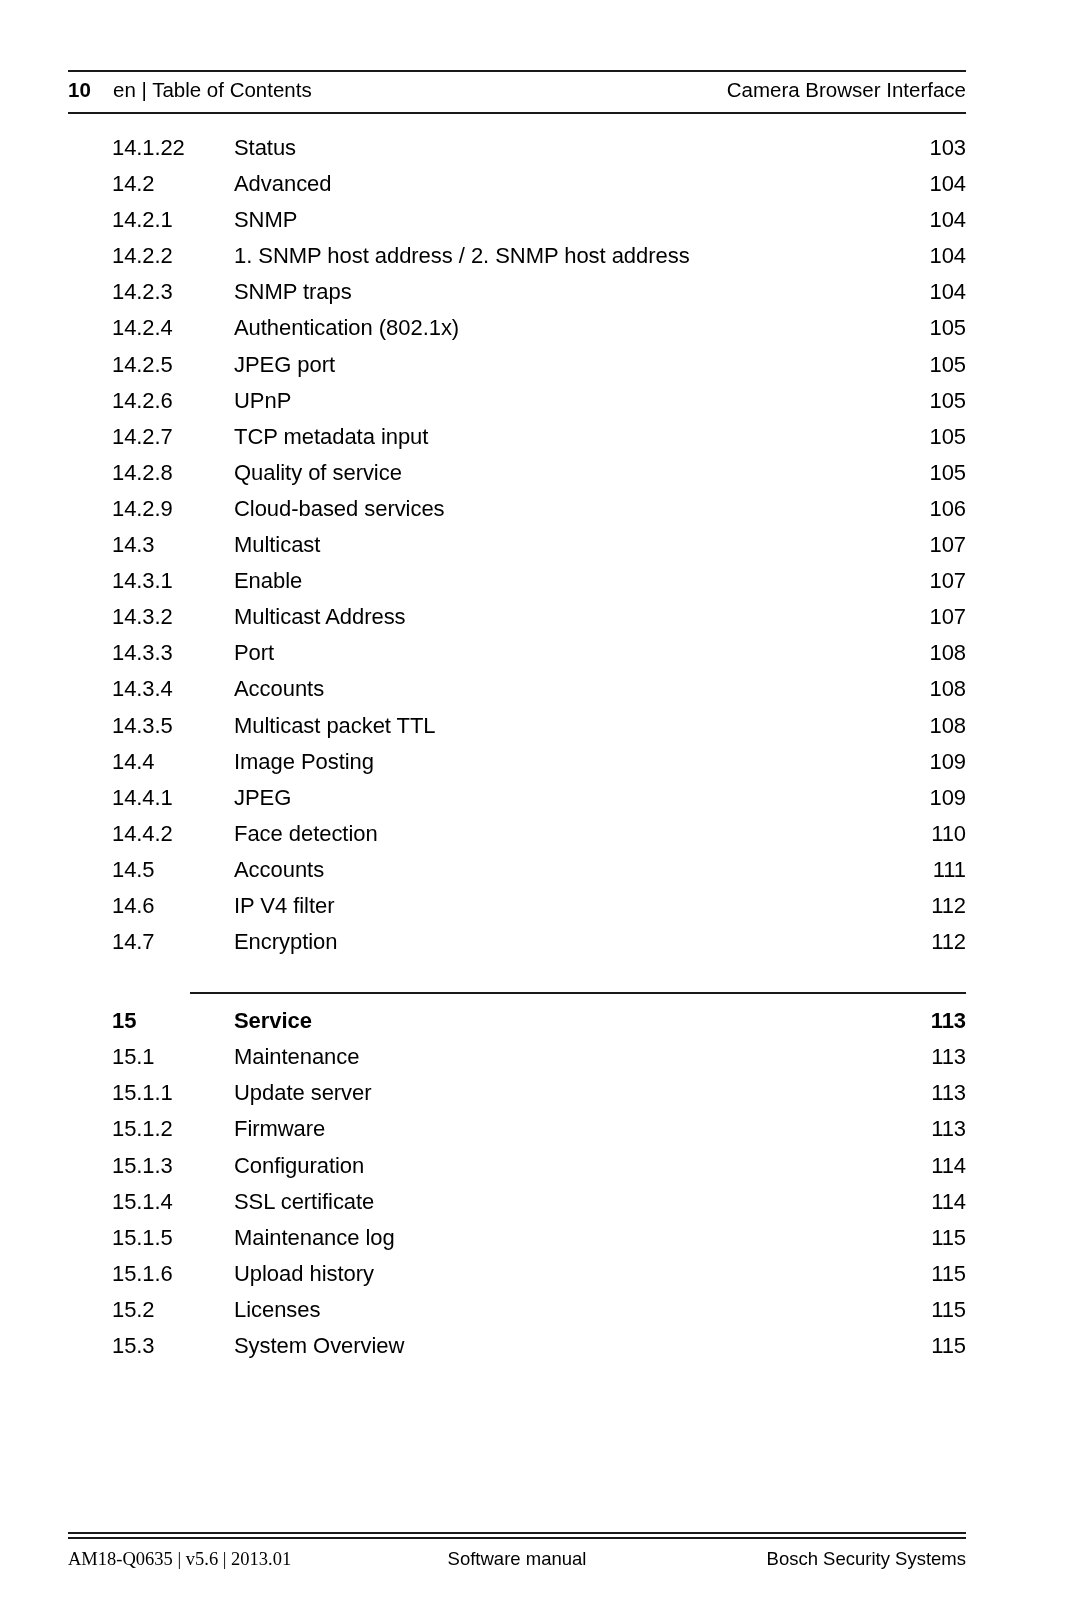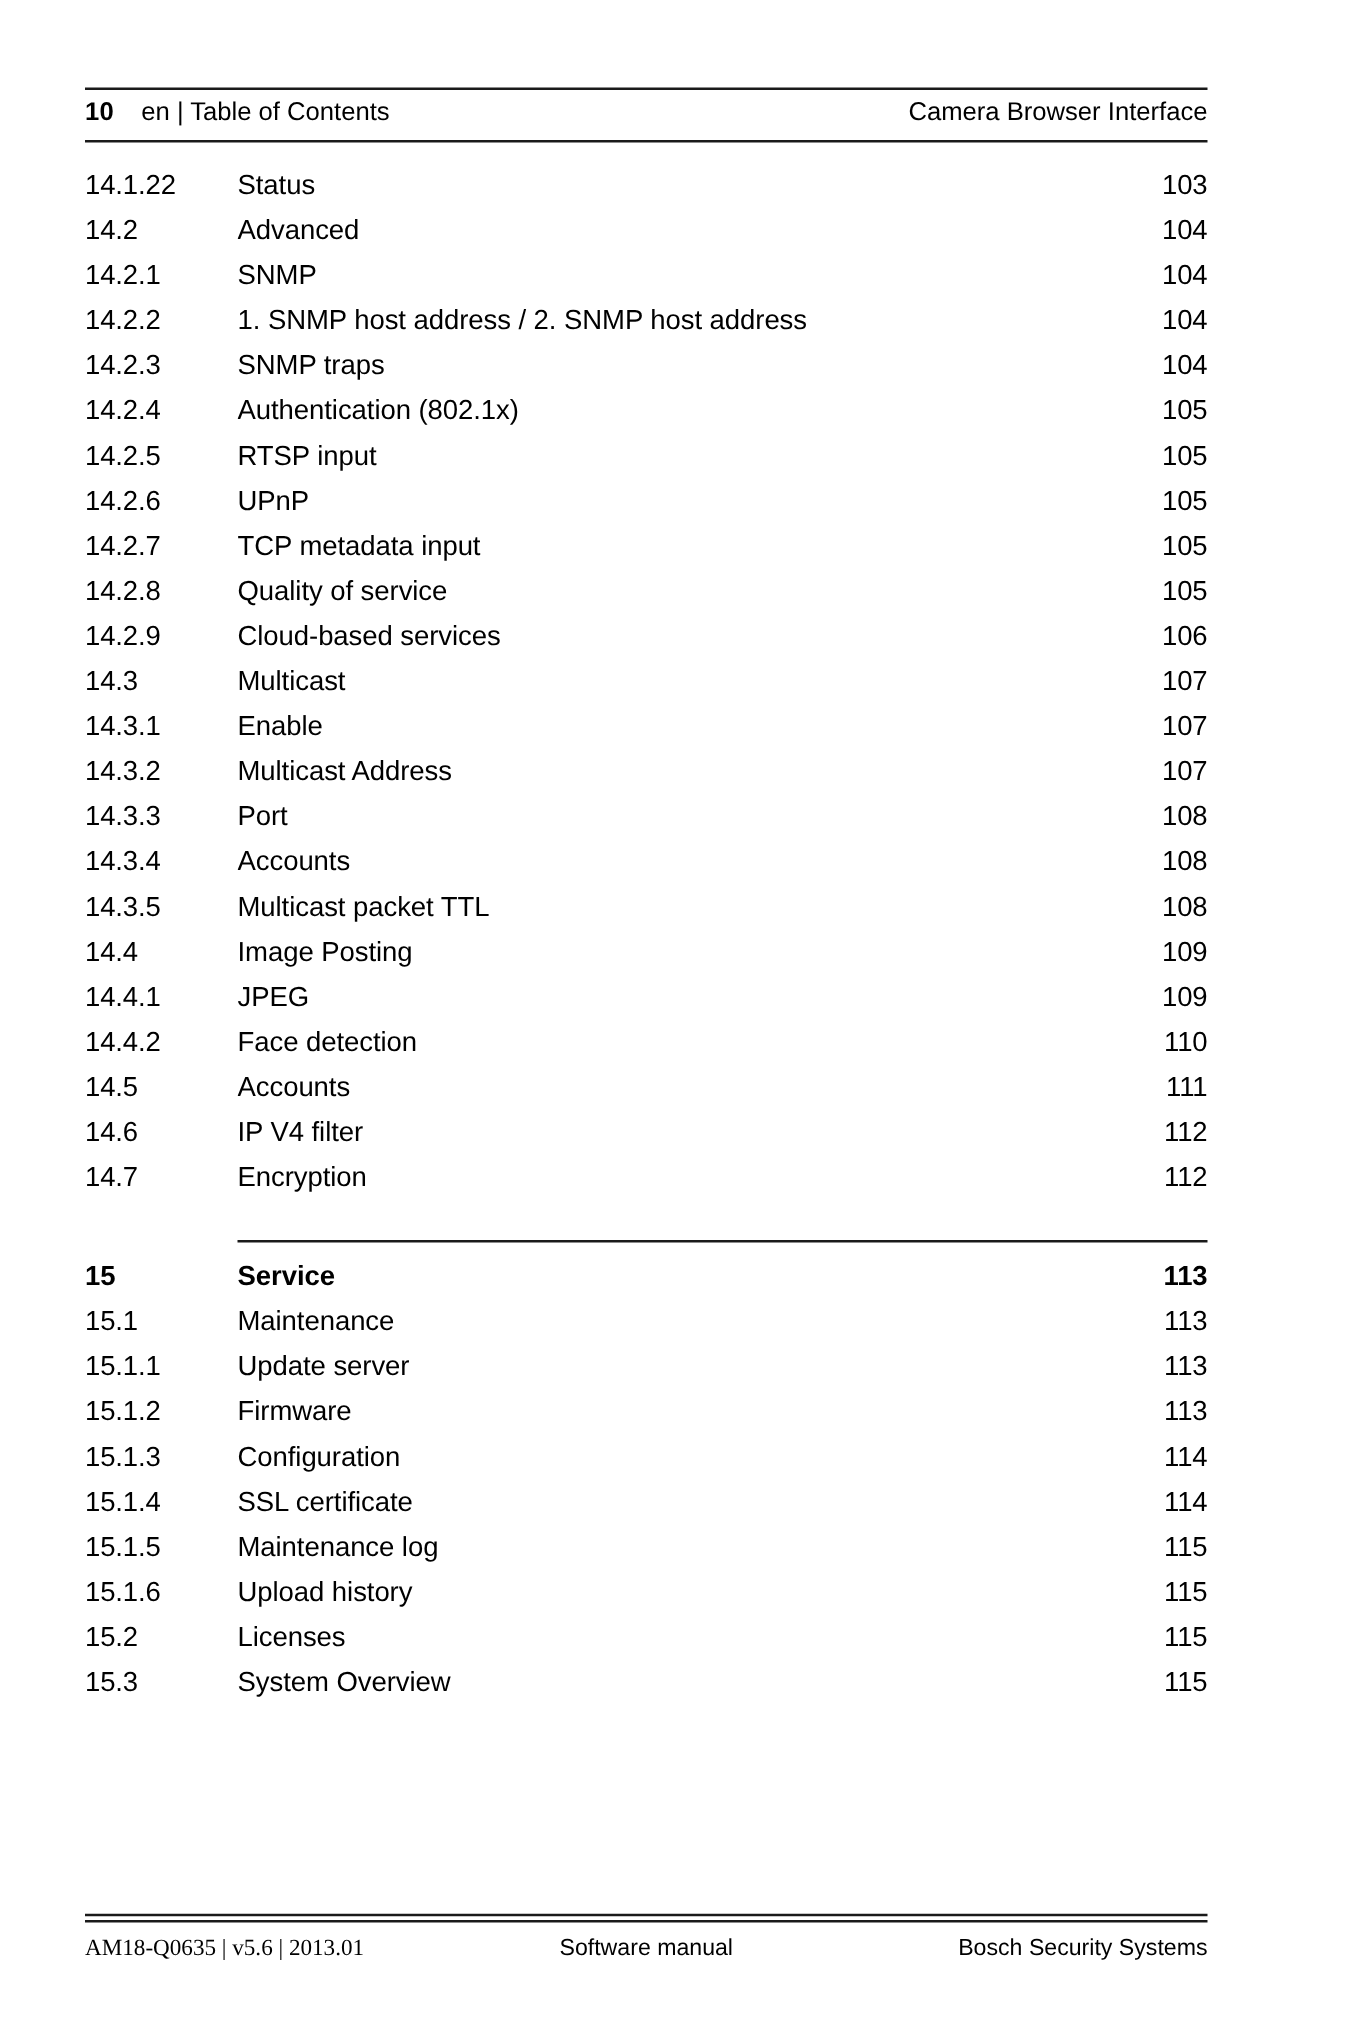--- a/index.html
+++ b/index.html
@@ -65,20 +65,21 @@
     top: 130px;
     width: 898px;
   }
   .toc-row {
     display: flex;
     align-items: baseline;
     font-size: 22px;
     line-height: 36.1px;
     height: 36.1px;
     white-space: pre;
+    margin-left: 44px;
   }
   .toc-num {
     width: 122px;
     flex: 0 0 122px;
     letter-spacing: -0.1px;
   }
   .toc-title {
     flex: 1 1 auto;
     overflow: hidden;
     letter-spacing: -0.05px;
@@ -152,21 +153,21 @@
     <div class="rule-bottom"></div>
   </div>
 
   <div class="toc" id="toc-list">
       <div class="toc-row"><span class="toc-num">14.1.22</span><span class="toc-title">Status</span><span class="toc-page">103</span></div>
       <div class="toc-row"><span class="toc-num">14.2</span><span class="toc-title">Advanced</span><span class="toc-page">104</span></div>
       <div class="toc-row"><span class="toc-num">14.2.1</span><span class="toc-title">SNMP</span><span class="toc-page">104</span></div>
       <div class="toc-row"><span class="toc-num">14.2.2</span><span class="toc-title">1. SNMP host address / 2. SNMP host address</span><span class="toc-page">104</span></div>
       <div class="toc-row"><span class="toc-num">14.2.3</span><span class="toc-title">SNMP traps</span><span class="toc-page">104</span></div>
       <div class="toc-row"><span class="toc-num">14.2.4</span><span class="toc-title">Authentication (802.1x)</span><span class="toc-page">105</span></div>
-      <div class="toc-row"><span class="toc-num">14.2.5</span><span class="toc-title">RTSP input</span><span class="toc-page">105</span></div>
+      <div class="toc-row"><span class="toc-num">14.2.5</span><span class="toc-title">JPEG port</span><span class="toc-page">105</span></div>
       <div class="toc-row"><span class="toc-num">14.2.6</span><span class="toc-title">UPnP</span><span class="toc-page">105</span></div>
       <div class="toc-row"><span class="toc-num">14.2.7</span><span class="toc-title">TCP metadata input</span><span class="toc-page">105</span></div>
       <div class="toc-row"><span class="toc-num">14.2.8</span><span class="toc-title">Quality of service</span><span class="toc-page">105</span></div>
       <div class="toc-row"><span class="toc-num">14.2.9</span><span class="toc-title">Cloud-based services</span><span class="toc-page">106</span></div>
       <div class="toc-row"><span class="toc-num">14.3</span><span class="toc-title">Multicast</span><span class="toc-page">107</span></div>
       <div class="toc-row"><span class="toc-num">14.3.1</span><span class="toc-title">Enable</span><span class="toc-page">107</span></div>
       <div class="toc-row"><span class="toc-num">14.3.2</span><span class="toc-title">Multicast Address</span><span class="toc-page">107</span></div>
       <div class="toc-row"><span class="toc-num">14.3.3</span><span class="toc-title">Port</span><span class="toc-page">108</span></div>
       <div class="toc-row"><span class="toc-num">14.3.4</span><span class="toc-title">Accounts</span><span class="toc-page">108</span></div>
       <div class="toc-row"><span class="toc-num">14.3.5</span><span class="toc-title">Multicast packet TTL</span><span class="toc-page">108</span></div>

